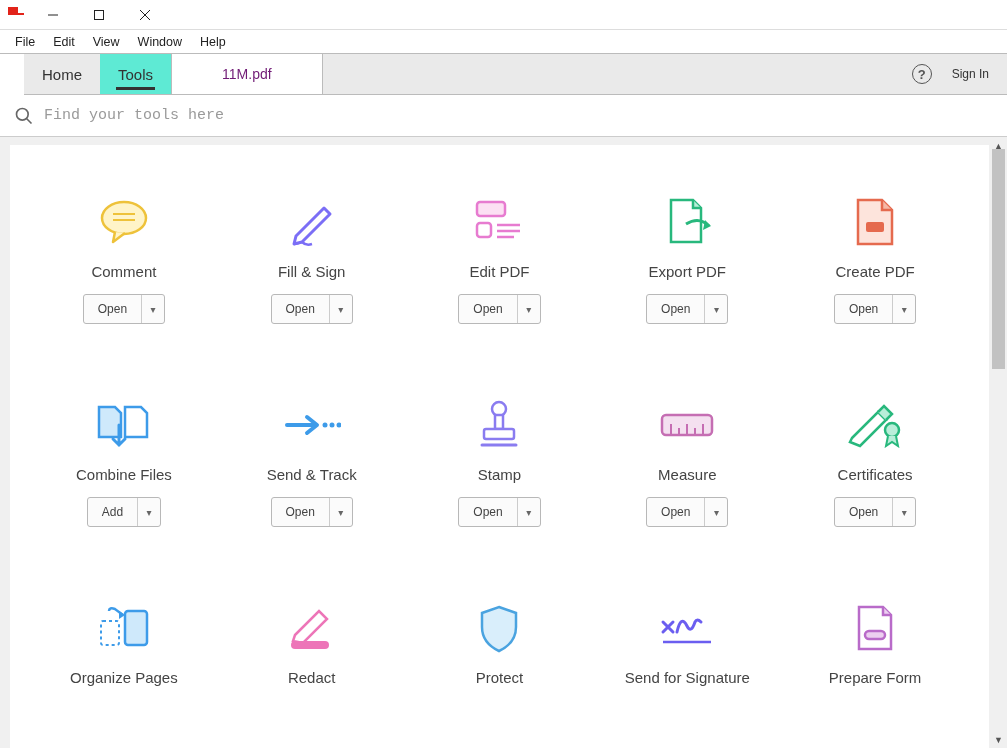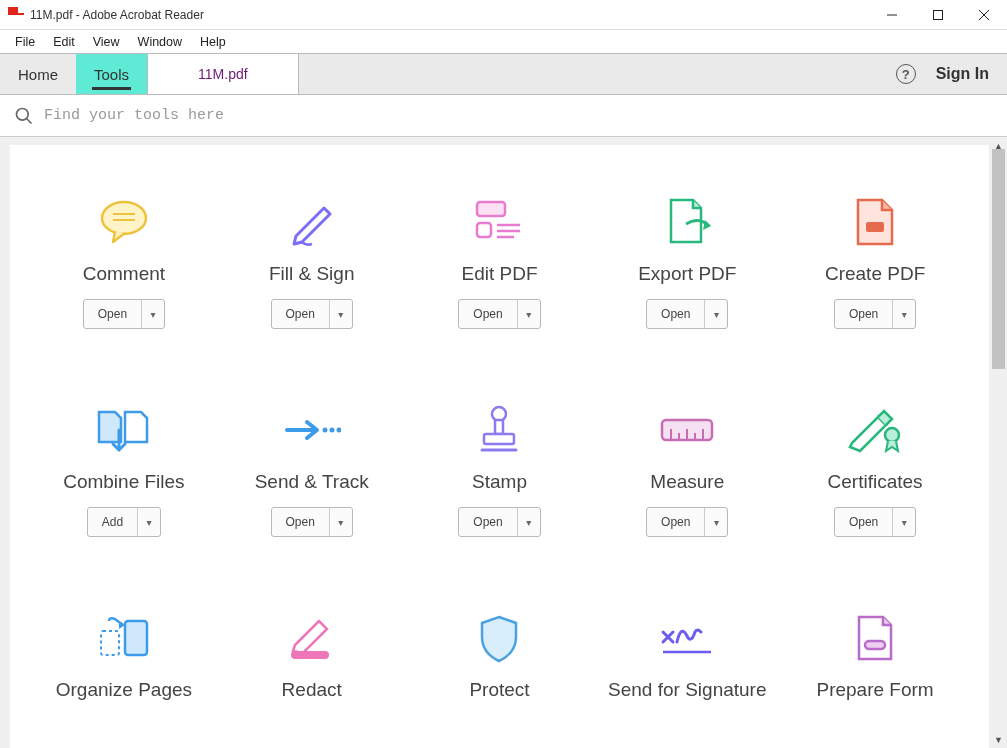--- a/index.html
+++ b/index.html
@@ -12,58 +12,57 @@
 .titlebar-text { font-size: 12px; color: #333; flex: 1; }
 .win-controls { display: flex; height: 100%; }
 .win-btn { width: 46px; display: flex; align-items: center; justify-content: center; font-size: 14px; }
 .win-btn svg { width: 10px; height: 10px; }
 
 
 .menubar { height: 24px; display: flex; align-items: center; padding: 0 6px; border-bottom: 1px solid #bbb; background: #fff; font-size: 12.5px; color: #222; }
 .menubar span { padding: 3px 9px; }
 
 
-.tabbar { height: 41px; background: #eaeaea; display: flex; align-items: stretch; border-bottom: 1px solid #bbb; }
+.tabbar { height: 41px; background: #eaeaea; display: flex; align-items: stretch; border-bottom: 1px solid #bbb; margin-left: 24px; }
 .nav-tab { padding: 0 18px; display: flex; align-items: center; font-size: 15px; color: #333; }
 .nav-tab.active { background: #5eead4; font-weight: 500; position: relative; }
 .nav-tab.active::after { content: ""; position: absolute; left: 16px; right: 16px; bottom: 4px; height: 3px; background: #333; }
 .doc-tab { background: #fff; border-right: 1px solid #bbb; border-left: 1px solid #bbb; padding: 0 50px; display: flex; align-items: center; font-size: 14px; color: #701a75; margin-left: 0; }
 .tabbar-right { margin-left: auto; display: flex; align-items: center; padding-right: 18px; gap: 20px; }
 .help-icon-circle { width: 20px; height: 20px; border: 1.5px solid #555; border-radius: 50%; display: flex; align-items: center; justify-content: center; font-size: 13px; color: #555; font-weight: bold; }
-.signin { font-size: 16px; font-weight: 700; color: #333; }
+.signin { font-size: 12px; font-weight: 400; color: #333; }
 
 
 .searchbar { height: 42px; border-bottom: 1px solid #ccc; display: flex; align-items: center; padding: 0 14px; gap: 10px; }
 .search-icon-svg { width: 20px; height: 20px; }
 .search-input { border: none; outline: none; font-size: 15px; color: #0369a1; flex: 1; font-family: Liberation Mono, monospace; }
 .search-input::placeholder { color: #9a9a9a; }
 
 
 .content-wrap { position: relative; height: calc(748px - 30px - 24px - 41px - 42px); background: #f0f0f0; }
 .content { position: absolute; inset: 8px 18px 0 10px; background: #fff; overflow: hidden; padding-top: 50px; }
 .scrollbar-track { position: absolute; right: 0; top: 0; bottom: 0; width: 17px; background: #f0f0f0; }
 .scrollbar-thumb { position: absolute; right: 2px; top: 12px; width: 13px; height: 220px; background: #c2c2c2; border-radius: 0; }
 .scroll-arrow { position: absolute; right: 0; width: 17px; height: 17px; display: flex; align-items: center; justify-content: center; font-size: 9px; color: #555; }
 .scroll-arrow.up { top: 0; }
 .scroll-arrow.down { bottom: 0; }
 
 .tool-grid { display: grid; grid-template-columns: repeat(5, 1fr); row-gap: 74px; padding: 0 20px; }
 .tool { display: flex; flex-direction: column; align-items: center; gap: 14px; }
 .tool-icon { width: 60px; height: 54px; display: flex; align-items: center; justify-content: center; }
-.tool-label { font-size: 19px; color: #444; }
+.tool-label { font-size: 15px; color: #444; }
 .tool-btn { display: flex; border: 1px solid #b8b8b8; border-radius: 3px; background: #fbfbfb; height: 30px; }
 .tool-btn .main { padding: 0 14px; display: flex; align-items: center; font-size: 12px; color: #444; border-right: 1px solid #ccc; }
 .tool-btn .caret { width: 22px; display: flex; align-items: center; justify-content: center; font-size: 10px; color: #666; }
 </style>
 </head>
 <body>
 
 <div class="titlebar">
   <div class="app-icon"></div>
-  <div class="titlebar-text">11M.pdf - Adobe Acrobat Reader</div>
   <div class="win-controls">
     <div class="win-btn">
         <svg viewBox="0 0 10 10">
           <line x1="0" y1="5" x2="10" y2="5" stroke="#222" stroke-width="1"></line>
         </svg>
       </div>
     <div class="win-btn">
         <svg viewBox="0 0 10 10">
           <rect x="0.5" y="0.5" width="9" height="9" fill="none" stroke="#222" stroke-width="1"></rect>
         </svg>

